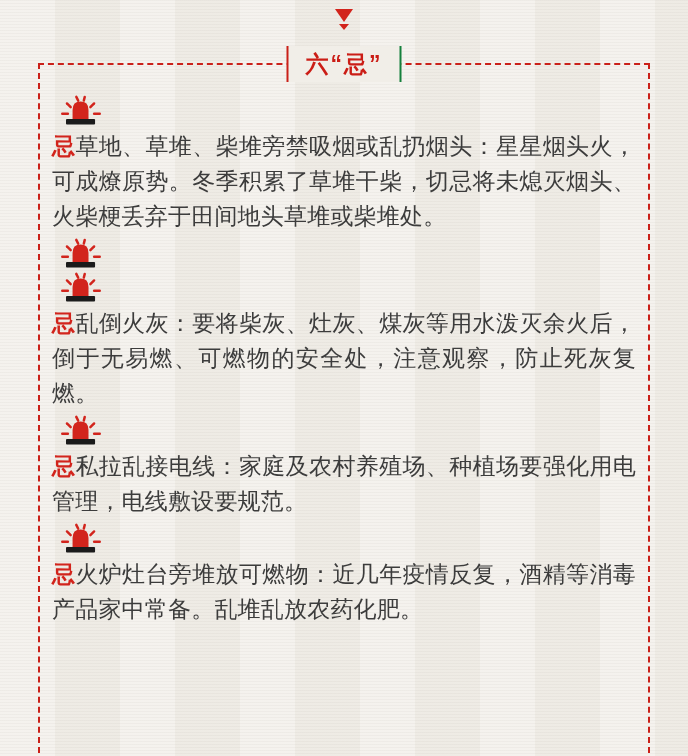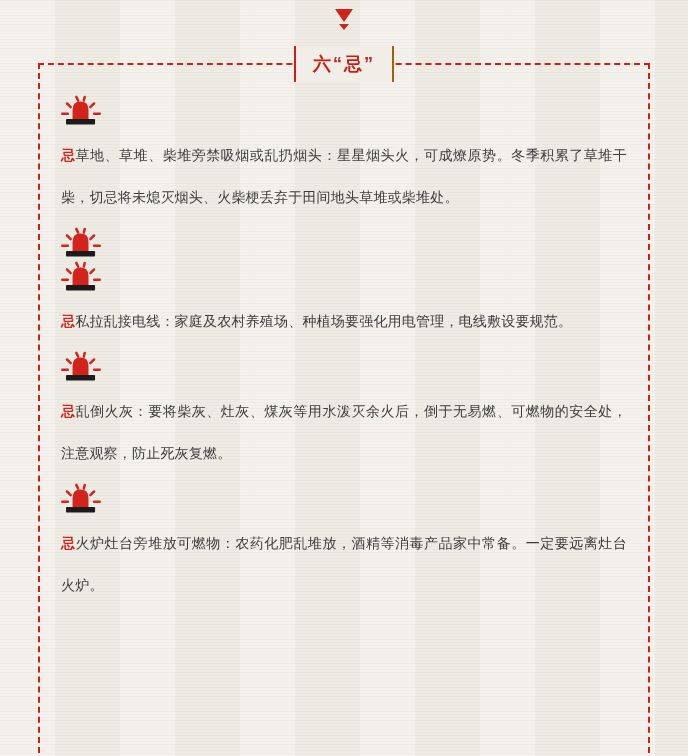--- a/index.html
+++ b/index.html
@@ -37,34 +37,34 @@
     padding: 26px 12px 0 12px;
   }
   .frame-title {
     position: absolute;
     top: -19px;
     left: 50%;
     transform: translateX(-50%);
     background-color: #f1eee8;
     padding: 2px 17px;
     border-left: 2px solid #ca2019;
-    border-right: 2px solid #a16207;
+    border-right: 2px solid #15803d;
     color: #cb1d16;
-    font-size: 18px;
+    font-size: 23px;
     font-weight: bold;
     letter-spacing: 2px;
     line-height: 32px;
     white-space: nowrap;
   }
   .taboo-section { margin: 0 0 4px 0; }
   .siren { display: block; margin: 4px 0 4px 6px; width: 46px; height: 30px; }
   .taboo-text {
-    margin: 9px;
-    font-size: 14px;
-    line-height: 42px;
+    margin: 0;
+    font-size: 23px;
+    line-height: 35px;
     color: #3c3c3c;
     text-align: justify;
     letter-spacing: 0.2px;
   }
   .lead-char { color: #d2241c; font-weight: bold; }
 </style>
 </head>
 <body>
 
 <div class="marker">
@@ -112,49 +112,49 @@
         <line x1="3" y1="20" x2="9" y2="20"></line>
           <line x1="8" y1="9" x2="12" y2="13"></line>
         <line x1="18" y1="2" x2="20" y2="6"></line>
           <line x1="27" y1="2" x2="26" y2="6"></line>
         <line x1="37" y1="9" x2="33" y2="13"></line>
           <line x1="37" y1="20" x2="43" y2="20"></line>
       </g>
       <path d="M14 26 L14 16 Q14 7 22.5 7 Q31 7 31 16 L31 26 Z" fill="#d2241c"></path>
       <rect x="7" y="25.5" width="31" height="6" rx="1" fill="#1b1b1b"></rect>
     </svg>
+    <p class="taboo-text"><span class="lead-char">忌</span><span>乱倒火灰：要将柴灰、灶灰、煤灰等用水泼灭余火后，倒于无易燃、可燃物的安全处，注意观察，防止死灰复燃。</span></p>
+  </div>
+
+  <div class="taboo-section">
+    <svg class="siren" viewBox="0 0 46 32" xmlns="http://www.w3.org/2000/svg">
+      <g stroke="#d2241c" stroke-width="2.6" stroke-linecap="round">
+        <line x1="3" y1="20" x2="9" y2="20"></line>
+          <line x1="8" y1="9" x2="12" y2="13"></line>
+        <line x1="18" y1="2" x2="20" y2="6"></line>
+          <line x1="27" y1="2" x2="26" y2="6"></line>
+        <line x1="37" y1="9" x2="33" y2="13"></line>
+          <line x1="37" y1="20" x2="43" y2="20"></line>
+      </g>
+      <path d="M14 26 L14 16 Q14 7 22.5 7 Q31 7 31 16 L31 26 Z" fill="#d2241c"></path>
+      <rect x="7" y="25.5" width="31" height="6" rx="1" fill="#1b1b1b"></rect>
+    </svg>
     <p class="taboo-text"><span class="lead-char">忌</span><span>私拉乱接电线：家庭及农村养殖场、种植场要强化用电管理，电线敷设要规范。</span></p>
   </div>
 
   <div class="taboo-section">
     <svg class="siren" viewBox="0 0 46 32" xmlns="http://www.w3.org/2000/svg">
       <g stroke="#d2241c" stroke-width="2.6" stroke-linecap="round">
         <line x1="3" y1="20" x2="9" y2="20"></line>
           <line x1="8" y1="9" x2="12" y2="13"></line>
         <line x1="18" y1="2" x2="20" y2="6"></line>
           <line x1="27" y1="2" x2="26" y2="6"></line>
         <line x1="37" y1="9" x2="33" y2="13"></line>
           <line x1="37" y1="20" x2="43" y2="20"></line>
       </g>
       <path d="M14 26 L14 16 Q14 7 22.5 7 Q31 7 31 16 L31 26 Z" fill="#d2241c"></path>
       <rect x="7" y="25.5" width="31" height="6" rx="1" fill="#1b1b1b"></rect>
     </svg>
-    <p class="taboo-text"><span class="lead-char">忌</span><span>乱倒火灰：要将柴灰、灶灰、煤灰等用水泼灭余火后，倒于无易燃、可燃物的安全处，注意观察，防止死灰复燃。</span></p>
-  </div>
-
-  <div class="taboo-section">
-    <svg class="siren" viewBox="0 0 46 32" xmlns="http://www.w3.org/2000/svg">
-      <g stroke="#d2241c" stroke-width="2.6" stroke-linecap="round">
-        <line x1="3" y1="20" x2="9" y2="20"></line>
-          <line x1="8" y1="9" x2="12" y2="13"></line>
-        <line x1="18" y1="2" x2="20" y2="6"></line>
-          <line x1="27" y1="2" x2="26" y2="6"></line>
-        <line x1="37" y1="9" x2="33" y2="13"></line>
-          <line x1="37" y1="20" x2="43" y2="20"></line>
-      </g>
-      <path d="M14 26 L14 16 Q14 7 22.5 7 Q31 7 31 16 L31 26 Z" fill="#d2241c"></path>
-      <rect x="7" y="25.5" width="31" height="6" rx="1" fill="#1b1b1b"></rect>
-    </svg>
-    <p class="taboo-text"><span class="lead-char">忌</span><span>火炉灶台旁堆放可燃物：农药化肥乱堆放，酒精等消毒产品家中常备。一定要远离灶台火炉。</span></p>
+    <p class="taboo-text"><span class="lead-char">忌</span><span>火炉灶台旁堆放可燃物：近几年疫情反复，酒精等消毒产品家中常备。乱堆乱放农药化肥。</span></p>
   </div>
 
 
 </div>
 
 </body></html>

